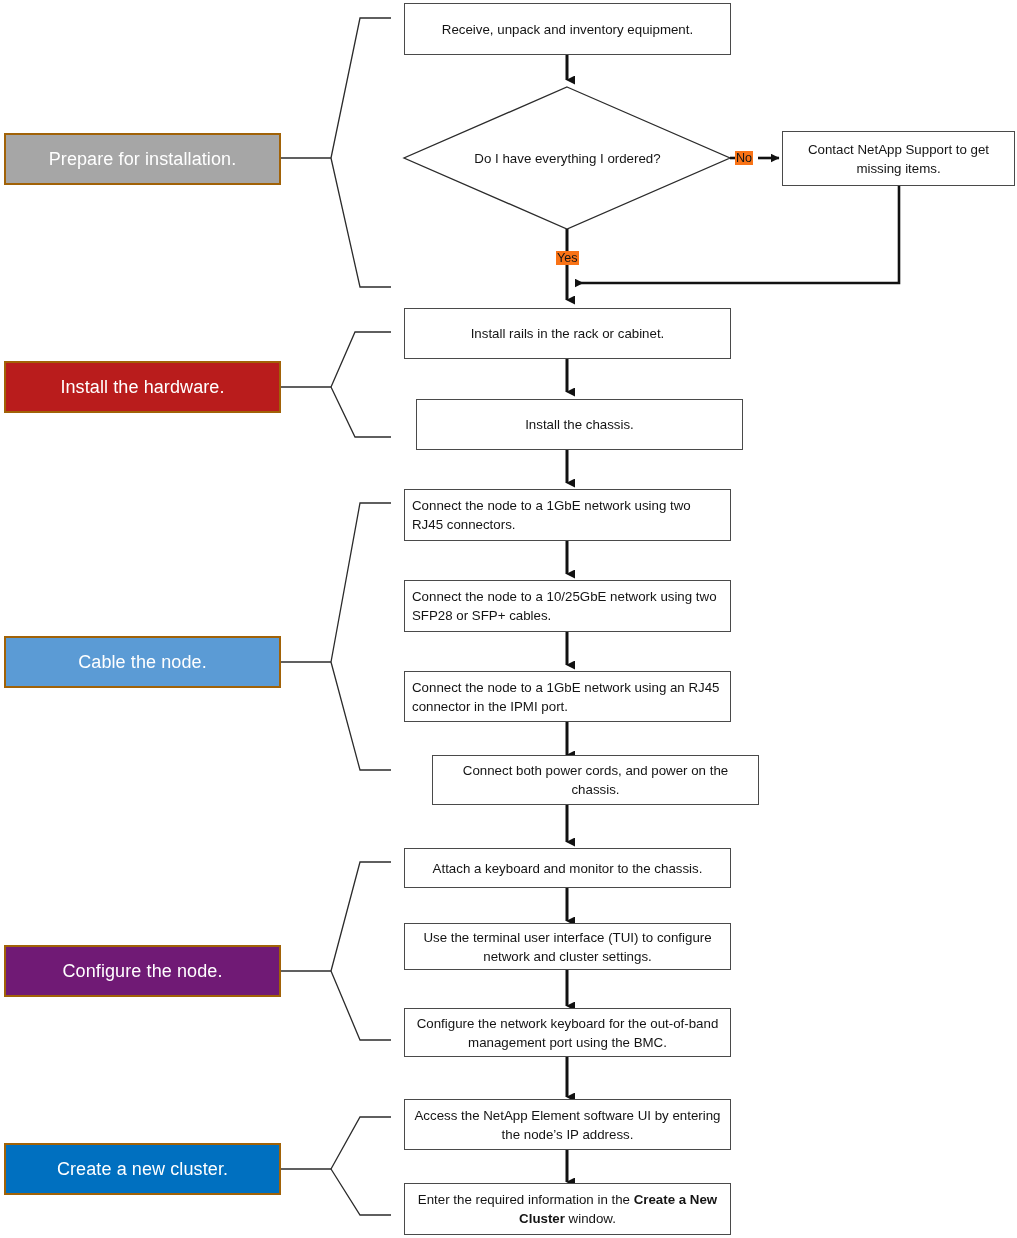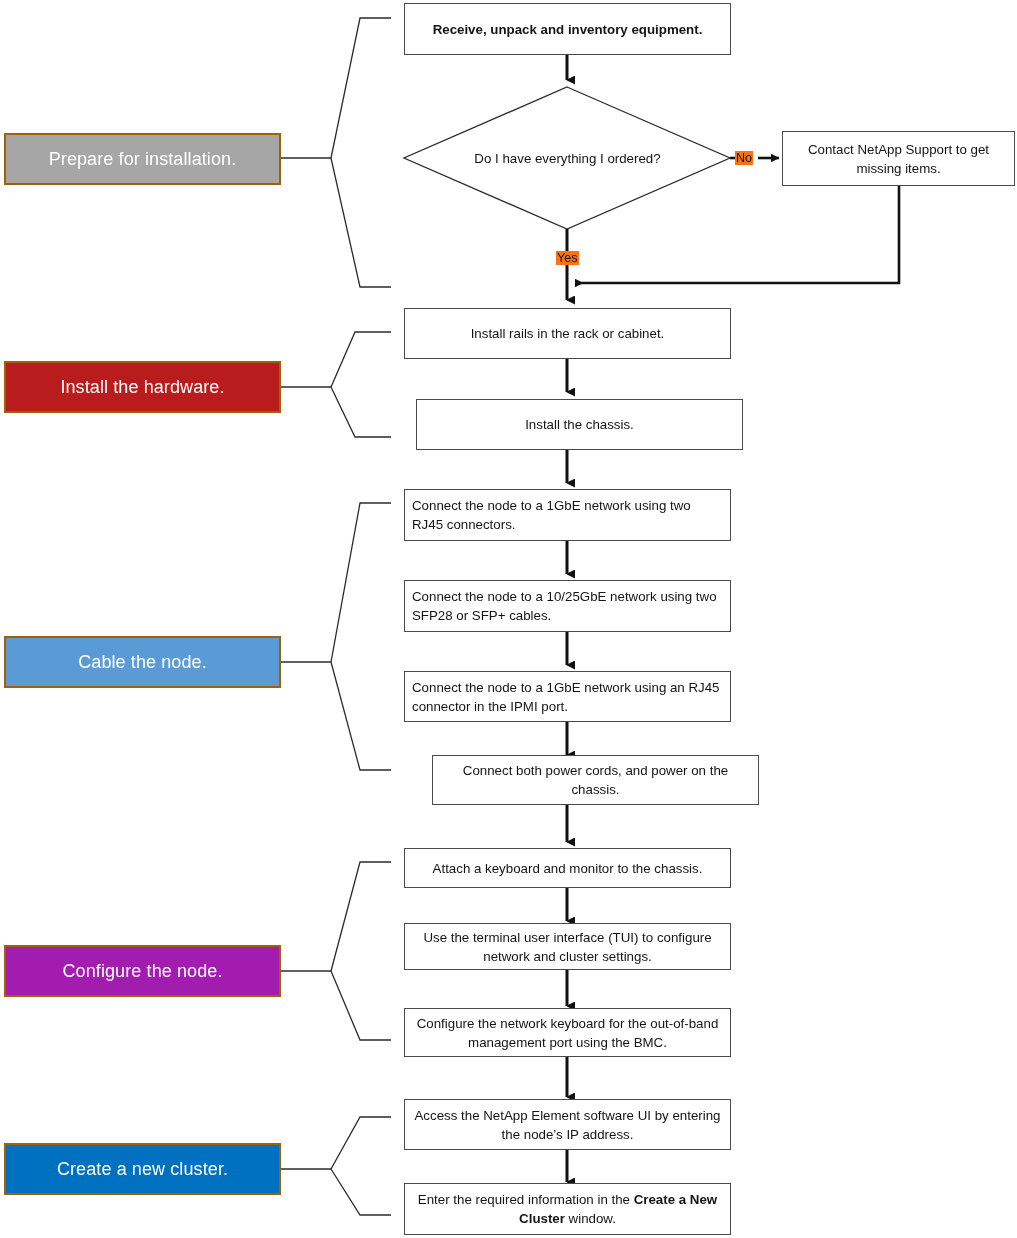--- a/index.html
+++ b/index.html
@@ -151,29 +151,29 @@
   </div>
 
   <div class="stage-box" style="left:4px; top:361px; width:277px; height:52px; background:#b91c1c;">
     <span>Install the hardware.</span>
   </div>
 
   <div class="stage-box" style="left:4px; top:636px; width:277px; height:52px; background:#5B9BD5;">
     <span>Cable the node.</span>
   </div>
 
-  <div class="stage-box" style="left:4px; top:945px; width:277px; height:52px; background:#a21caf;">
+  <div class="stage-box" style="left:4px; top:945px; width:277px; height:52px; background:#701a75;">
     <span>Configure the node.</span>
   </div>
 
   <div class="stage-box" style="left:4px; top:1143px; width:277px; height:52px; background:#0070C0;">
     <span>Create a new cluster.</span>
   </div>
 
-  <div class="proc-box center" style="left:404px; top:3px; width:327px; height:52px;font-weight:bold;">
+  <div class="proc-box center" style="left:404px; top:3px; width:327px; height:52px;">
     <span class="txt">Receive, unpack and inventory equipment.</span>
   </div>
 
   <div class="diamond-wrap" style="left:404px; top:87px; width:327px; height:142px;">
     <div class="diamond-label">Do I have everything I ordered?</div>
   </div>
 
   <div class="edge-label" style="left:735px; top:151px;">No</div>
 
   <div class="edge-label" style="left:556px; top:251px;">Yes</div>

